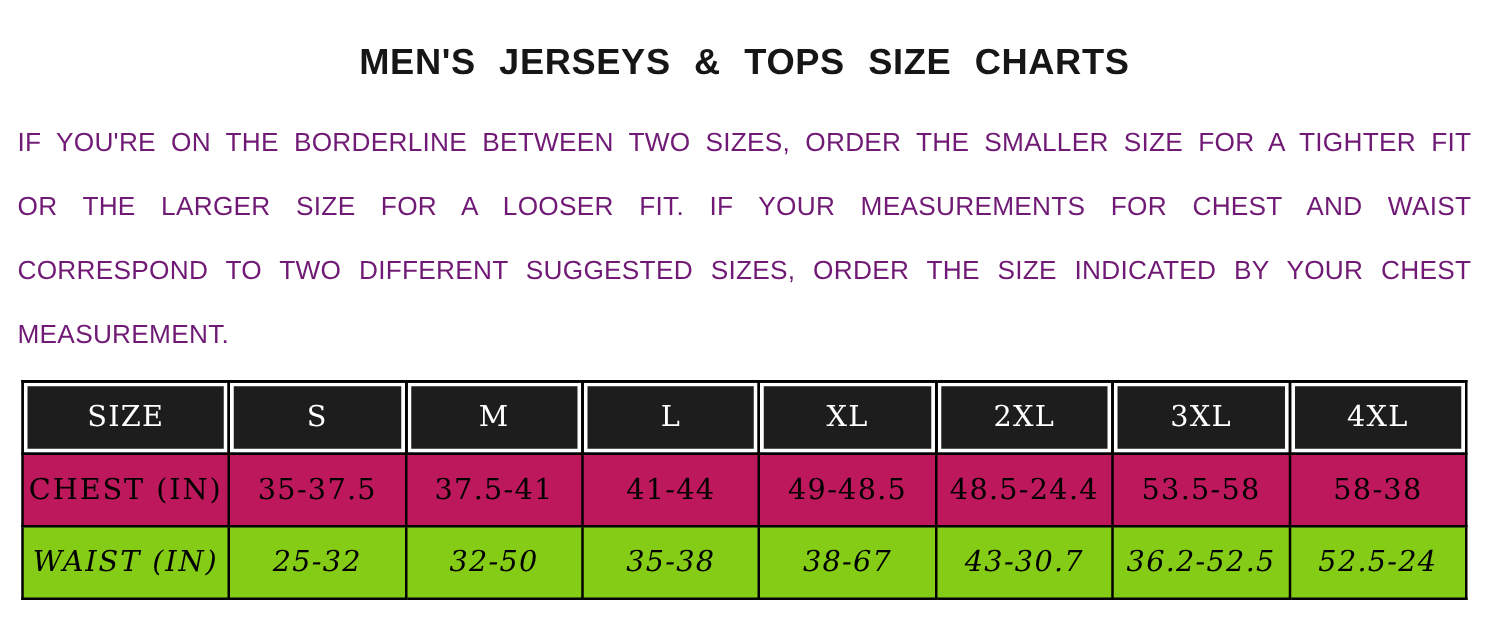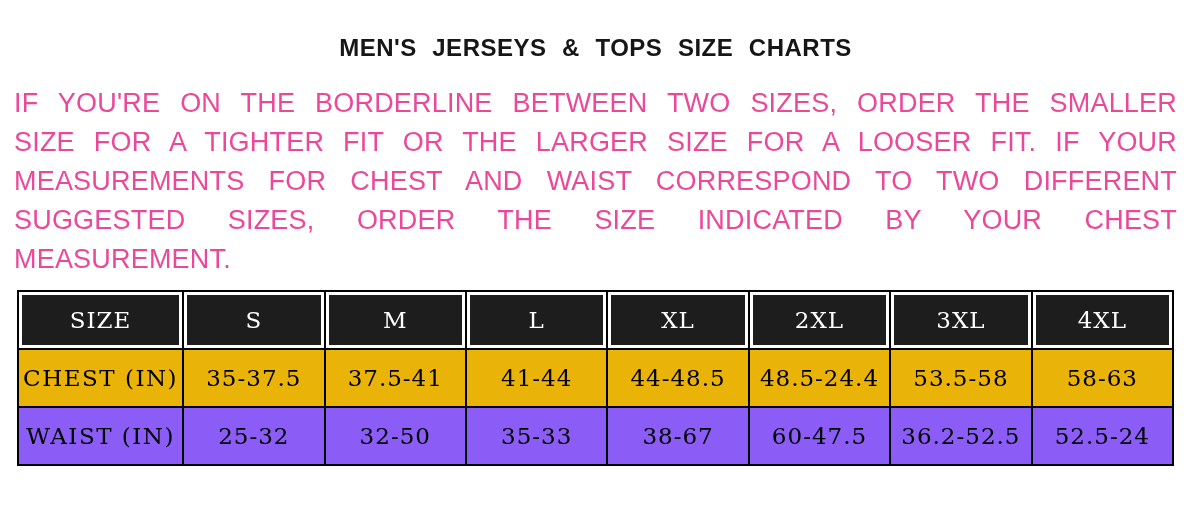--- a/index.html
+++ b/index.html
@@ -8,33 +8,33 @@
     width: 1191px;
     height: 510px;
     font-family: "Liberation Sans", sans-serif;
     overflow: hidden;
   }
   .page { padding: 0 14px; }
 
   .page-title {
     margin-top: 34px;
     text-align: center;
-    font-size: 24px;
+    font-size: 29px;
     font-weight: bold;
     color: #161616;
     letter-spacing: 0.5px;
     word-spacing: 0.35em;
     font-family: "Liberation Sans", sans-serif;
   }
 
   .intro {
     margin-top: 22px;
-    font-size: 27px;
-    line-height: 39px;
-    color: #ec4899;
+    font-size: 21px;
+    line-height: 51px;
+    color: #701a75;
     text-align: justify;
     text-align-last: left;
     word-spacing: 0.28em;
     letter-spacing: 0.2px;
   }
 
   .size-table {
     margin-top: 11px;
     margin-left: 3px;
     width: 1157px;
@@ -51,22 +51,22 @@
     font-size: 23px;
     font-weight: normal;
     letter-spacing: 1px;
   }
   .size-table th {
     background: #1d1d1d;
     color: #ffffff;
     box-shadow: inset 0 0 0 3px #ffffff;
   }
   .size-table col.label-col { width: 14.3%; }
-  .size-table tr.row-alt td { background: #eab308; }
-  .size-table tr.row-plain td { background: #8b5cf6; }
+  .size-table tr.row-alt td { background: #be185d; }
+  .size-table tr.row-plain td { background: #84cc16; font-style: italic; }
   .size-table td.row-label { letter-spacing: 1.5px; }
 </style>
 </head>
 <body>
 
 <div class="page">
   <h1 class="page-title">MEN'S JERSEYS &amp; TOPS SIZE CHARTS</h1>
 
   <p class="intro">IF YOU'RE ON THE BORDERLINE BETWEEN TWO SIZES, ORDER THE SMALLER SIZE FOR A TIGHTER FIT OR THE LARGER SIZE FOR A LOOSER FIT. IF YOUR MEASUREMENTS FOR CHEST AND WAIST CORRESPOND TO TWO DIFFERENT SUGGESTED SIZES, ORDER THE SIZE INDICATED BY YOUR CHEST MEASUREMENT.</p>
 
@@ -92,30 +92,30 @@
           <th>3XL</th>
           <th>4XL</th>
         </tr>
     </thead>
     <tbody>
         <tr class="row-alt">
           <td class="row-label">CHEST (IN)</td>
           <td>35-37.5</td>
           <td>37.5-41</td>
           <td>41-44</td>
-          <td>44-48.5</td>
+          <td>49-48.5</td>
           <td>48.5-24.4</td>
           <td>53.5-58</td>
-          <td>58-63</td>
+          <td>58-38</td>
         </tr>
         <tr class="row-plain">
           <td class="row-label">WAIST (IN)</td>
           <td>25-32</td>
           <td>32-50</td>
-          <td>35-33</td>
+          <td>35-38</td>
           <td>38-67</td>
-          <td>60-47.5</td>
+          <td>43-30.7</td>
           <td>36.2-52.5</td>
           <td>52.5-24</td>
         </tr>
       </tbody>
   </table>
 </div>
 
 </body></html>

